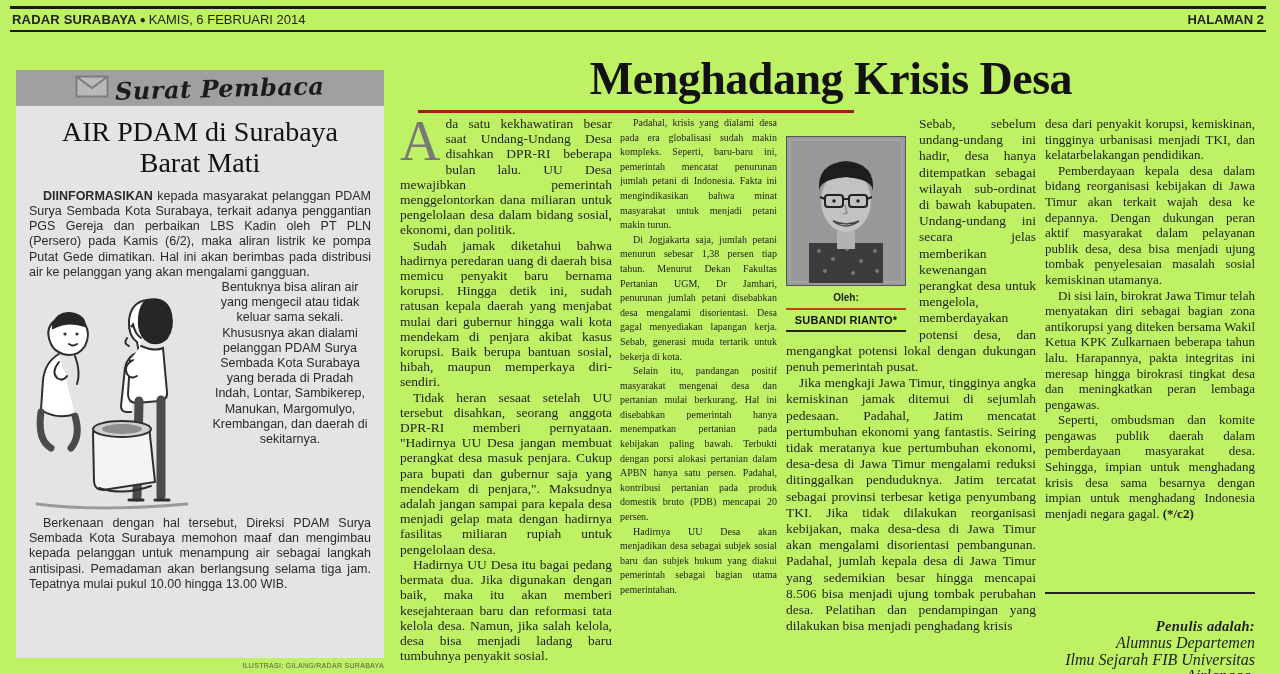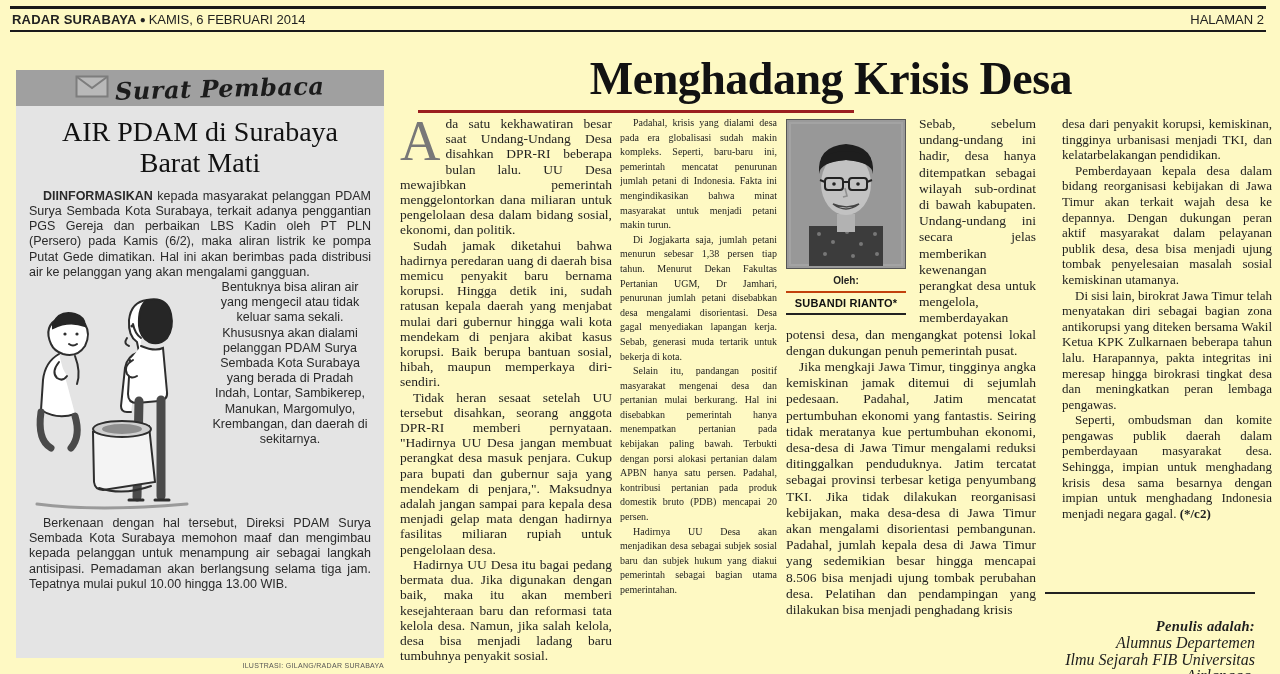--- a/index.html
+++ b/index.html
@@ -1,31 +1,31 @@
 <!DOCTYPE html>
 <html lang="id"><head>
 <meta charset="utf-8">
 <style>
   * { margin:0; padding:0; box-sizing:border-box; }
   body { background:#fff; }
   .page {
     position:relative; width:1280px; height:674px; overflow:hidden;
-    background:#fef9c3; color:#1a1a1a;
+    background:#bef264; color:#1a1a1a;
     font-family:"Liberation Serif", serif;
   }
   .hrule { position:absolute; background:#1a1a1a; }
   .masthead-left {
     position:absolute; left:12px; top:12px;
     font-family:"Liberation Sans", sans-serif; font-size:13px; color:#222;
   }
   .masthead-left .paper { font-weight:bold; letter-spacing:.2px; }
   .masthead-left .bullet { font-size:10px; vertical-align:1px; padding:0 3px; }
   .masthead-right {
     position:absolute; right:16px; top:12px;
-    font-family:"Liberation Sans", sans-serif; font-size:13px; color:#222; font-weight:normal;
+    font-family:"Liberation Sans", sans-serif; font-size:13px; color:#222; font-weight:bold;
   }
 
   
   .letters-box { position:absolute; left:16px; top:70px; width:368px; height:588px; background:#e4e4e4; }
   .letters-bar {
     position:absolute; left:0; top:0; width:100%; height:36px; background:#a0a0a0;
     display:flex; align-items:center; justify-content:center; gap:6px;
   }
   .letters-bar .script {
     font-family:"DejaVu Serif", serif; font-style:italic; font-weight:bold;
@@ -58,26 +58,26 @@
     font-family:"Liberation Serif", serif; font-weight:bold; font-size:46px;
     letter-spacing:-.5px; color:#121212;
   }
   .red-rule { position:absolute; left:18px; top:58px; width:436px; height:3px; }
   .col { position:absolute; top:64px; text-align:justify; color:#1e1e1e; overflow:hidden; }
   .col p { margin:0; }
   .col p.ind { text-indent:13px; }
   .col1 { left:0;    width:212px; height:556px; font-size:13.5px; line-height:15.2px; }
   .col2 { left:220px; width:157px; height:558px; font-size:10px; line-height:14.6px; }
   .col3 { left:386px; width:250px; height:556px; font-size:13.5px; line-height:16.2px; }
-  .col4 { left:645px; width:210px; height:475px; font-size:13px;  line-height:15.6px;margin-left:17px; }
+  .col4 { left:645px; width:210px; height:475px; font-size:13px;  line-height:15.6px; }
   .dropcap {
     float:left; font-family:"Liberation Serif", serif; color:#787878;
     font-size:56px; line-height:46px; padding:2px 5px 0 0; font-weight:normal;
   }
-  .photo-block { float:left; width:124px; margin:3px 9px 3px 0; }
+  .photo-block { float:left; width:124px; margin:20px 9px 3px 0; }
   .photo-frame { width:120px; height:150px; border:1px solid #555; background:#9a9a9a; padding:2px; }
   .photo-frame svg { display:block; width:114px; height:144px; }
   .byline { width:120px; text-align:center; font-family:"Liberation Sans", sans-serif; margin-top:3px; }
   .byline .oleh { font-size:10px; font-weight:bold; color:#222; }
   .byline .name {
     display:block; font-size:11px; font-weight:bold; letter-spacing:.2px; color:#111;
     border-top:2px solid #c2410c; border-bottom:2px solid #222; padding:2px 0; margin-top:2px;
   }
   .end-tag { font-weight:bold; }
   .author-box {

